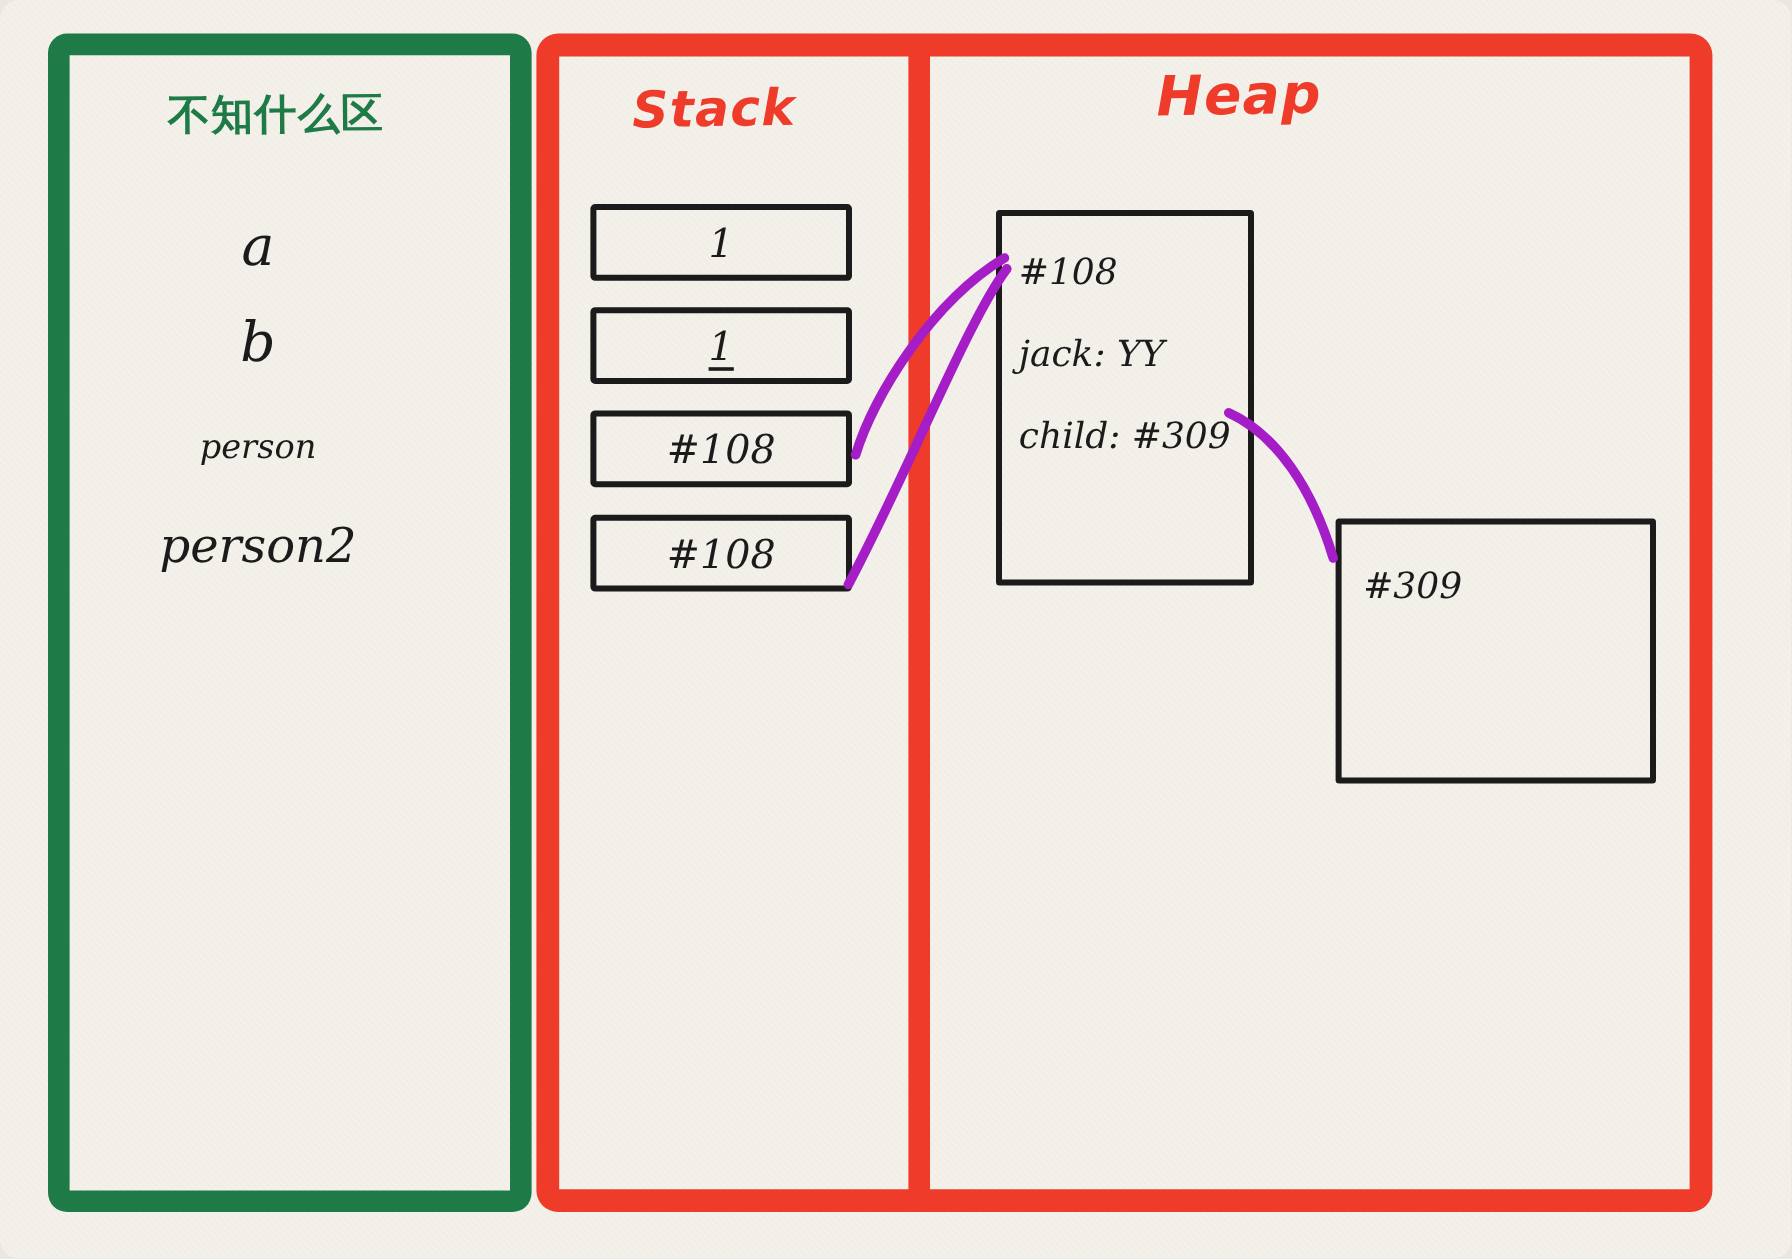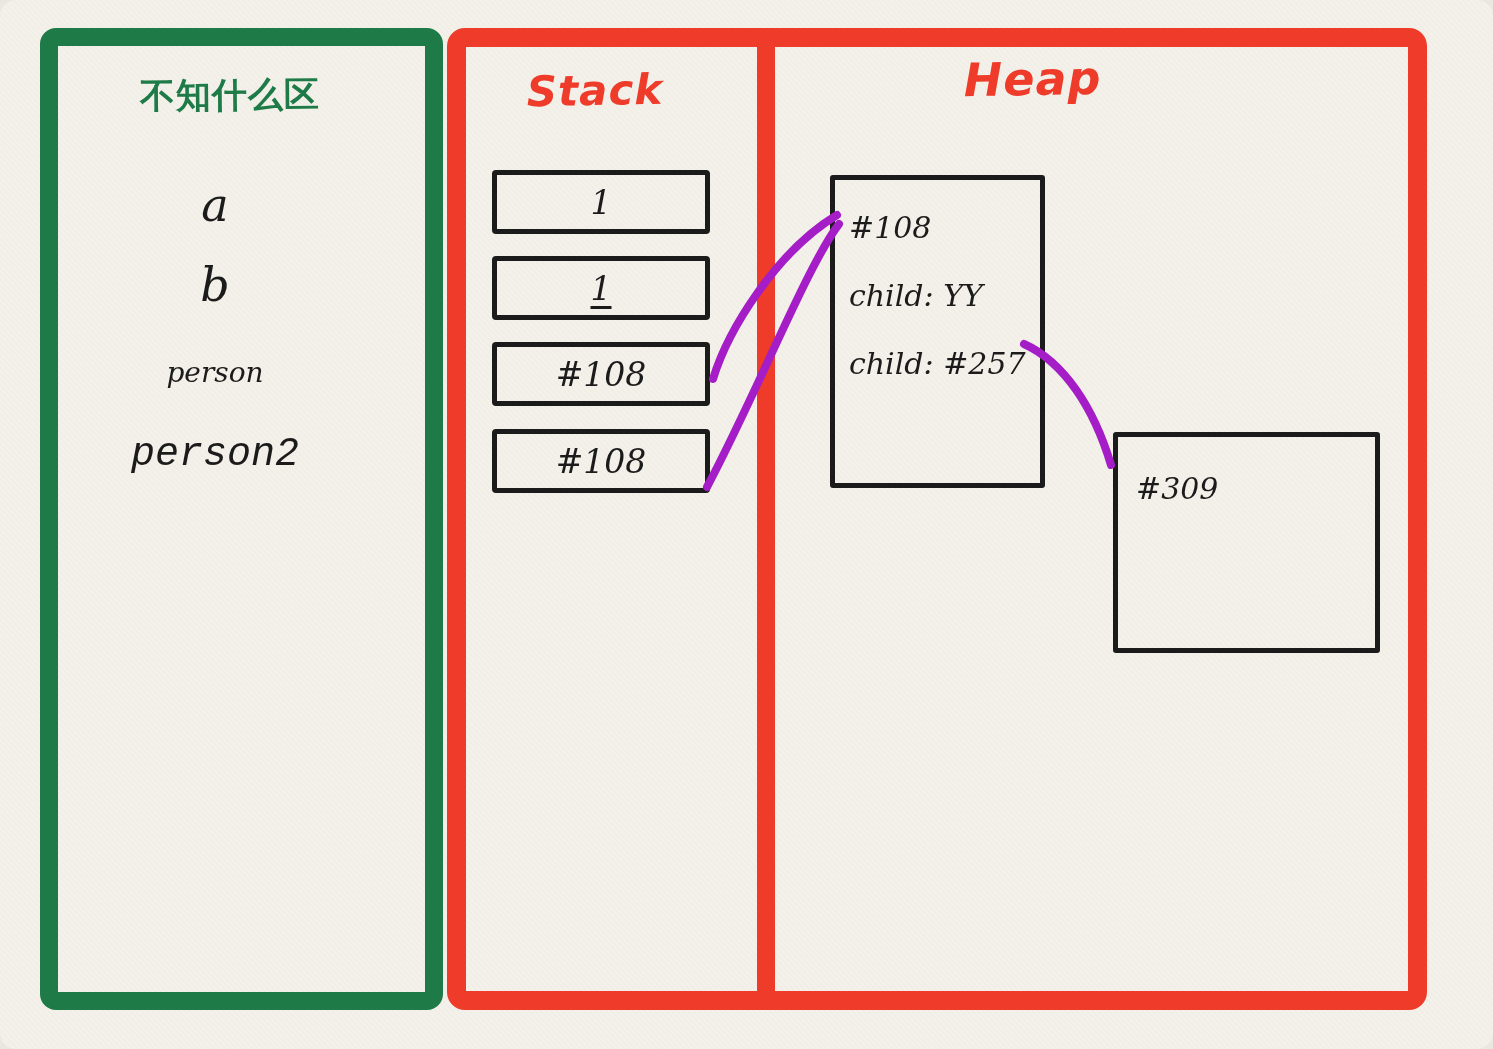--- a/index.html
+++ b/index.html
@@ -72,21 +72,21 @@
     position: absolute;
     left: 110px; width: 210px;
     text-align: center;
     color: var(--ink);
     font-style: italic;
     font-family: "DejaVu Serif", serif;
   }
   .var-a      { top: 178px; font-size: 46px; }
   .var-b      { top: 258px; font-size: 46px; }
   .var-person { top: 356px; font-size: 28px; }
-  .var-person2{ top: 432px; font-size: 40px; font-family: Liberation Mono, monospace; }
+  .var-person2{ top: 432px; font-size: 40px; }
 
   
   .stack-slot {
     position: absolute;
     left: 492px; width: 218px; height: 64px;
     box-sizing: border-box;
     border: 5px solid var(--ink);
     border-radius: 4px;
     display: flex; align-items: center; justify-content: center;
     font-size: 33px; color: var(--ink);
@@ -146,22 +146,22 @@
   </div>
   <div class="stack-slot slot-2">
     <span class="slot-value">#108</span>
   </div>
   <div class="stack-slot slot-3">
     <span class="slot-value">#108</span>
   </div>
 
   <div class="heap-box heap-box-108">
     <div class="heap-line">#108</div>
-    <div class="heap-line">child: YY</div>
-    <div class="heap-line">child: #257</div>
+    <div class="heap-line">jack: YY</div>
+    <div class="heap-line">child: #309</div>
   </div>
 
   <div class="heap-box heap-box-309">
     <div class="heap-line">#309</div>
   </div>
 
   <svg class="pointer-layer" width="1493" height="1049" viewBox="0 0 1493 1049">
     <path d="M 713 379 C 728 330 776 252 837 215" fill="none" stroke="#a41dc6" stroke-width="8" stroke-linecap="round"></path>
     <path d="M 707 487 C 757 393 807 266 839 224" fill="none" stroke="#a41dc6" stroke-width="8" stroke-linecap="round"></path>
     <path d="M 1024 344 C 1064 362 1094 408 1111 465" fill="none" stroke="#a41dc6" stroke-width="8" stroke-linecap="round"></path>

